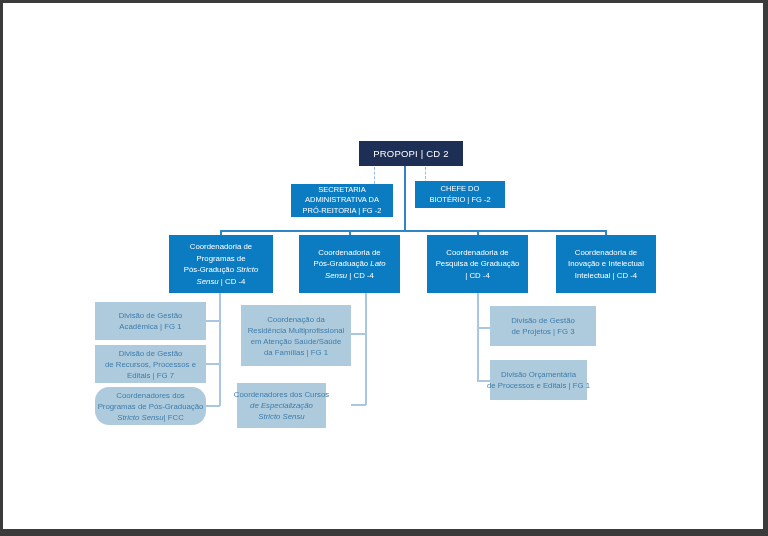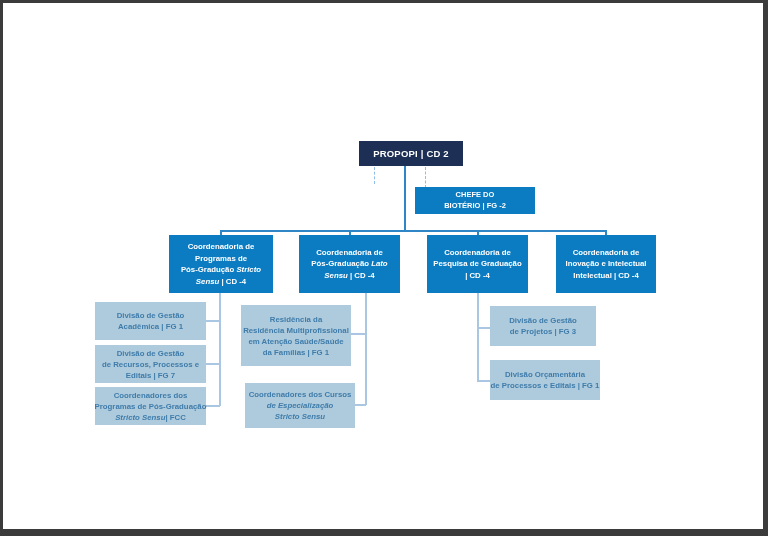--- a/index.html
+++ b/index.html
@@ -7,44 +7,44 @@
     position:relative; width:768px; height:536px; box-sizing:border-box;
     background:#ffffff;
     border-style:solid; border-color:#3b3b3b;
     border-width:3px 5px 7px 3px;
     font-family:"Liberation Sans", sans-serif;
     overflow:hidden;
   }
   .node {
     position:absolute; box-sizing:border-box;
     display:flex; flex-direction:column; justify-content:center; align-items:center;
-    text-align:right; font-weight:bold;
+    text-align:right; font-weight:normal;
   }
   .node .line { white-space:nowrap; }
   .it { font-style:italic; }
   .lv1 { background:#1e2f55; color:#ffffff; font-size:9.5px; letter-spacing:0.2px; }
   .lv2 { background:#0b7cc2; color:#ffffff; font-size:7.5px; line-height:10.5px; }
   .lv3 { background:#0b7cc2; color:#ffffff; font-size:7.8px; line-height:11.5px; }
   .lv4 { background:#aecbdd; color:#3f7caa; font-size:7.8px; line-height:11px; }
 
   
   .n-propopi    { left:356px; top:138px; width:104px; height:25px; }
   .n-secretaria { left:288px; top:181px; width:102px; height:33px; }
-  .n-chefe      { left:412px; top:184px; width:120px; height:27px; }
+  .n-chefe      { left:412px; top:178px; width:90px; height:27px; }
   .n-a  { left:166px; top:232px; width:104px; height:58px; }
   .n-b  { left:296px; top:232px; width:101px; height:58px; }
   .n-c  { left:424px; top:232px; width:101px; height:58px; }
   .n-d  { left:553px; top:232px; width:100px; height:58px; }
   .n-l1 { left:92px;  top:299px; width:111px; height:38px; }
   .n-l2 { left:92px;  top:342px; width:111px; height:38px; }
-  .n-l3 { left:92px;  top:384px; width:111px; height:38px; }
+  .n-l3 { left:92px;  top:384px; width:111px; height:38px;border-radius:14px; }
   .n-m1 { left:238px; top:302px; width:110px; height:61px; }
-  .n-m2 { left:242px; top:380px; width:110px; height:45px; }
+  .n-m2 { left:234px; top:380px; width:89px; height:45px; }
   .n-r1 { left:487px; top:303px; width:106px; height:40px; }
-  .n-r2 { left:487px; top:357px; width:110px; height:40px; }
+  .n-r2 { left:487px; top:357px; width:97px; height:40px; }
 
   
   .conn  { position:absolute; background:#2f86c6; }
   .lconn { position:absolute; background:#a9c7e2; }
   .dash  { position:absolute; width:0; border-left:1.5px dashed #8fbfe8; }
 
   .c-vmain { left:401px; top:163px; width:2px; height:65px; }
   .c-hl3   { left:217px; top:227px; width:387px; height:2px; }
   .c-sa    { left:217px; top:228px; width:2px; height:5px; }
   .c-sb    { left:346px; top:228px; width:2px; height:5px; }
@@ -84,20 +84,25 @@
   <div class="lconn m-v"></div>
   <div class="lconn m-s1"></div>
   <div class="lconn m-s2"></div>
   <div class="lconn r-v"></div>
   <div class="lconn r-s1"></div>
   <div class="lconn r-s2"></div>
 
   <div class="node lv1 n-propopi">
       <div class="line"><span>PROPOPI | CD 2</span></div>
     </div>
+  <div class="node lv2 n-secretaria">
+      <div class="line"><span>SECRETARIA</span></div>
+      <div class="line"><span>ADMINISTRATIVA DA</span></div>
+      <div class="line"><span>PRÓ-REITORIA | FG -2</span></div>
+    </div>
   <div class="node lv2 n-chefe">
       <div class="line"><span>CHEFE DO</span></div>
       <div class="line"><span>BIOTÉRIO | FG -2</span></div>
     </div>
   <div class="node lv3 n-a">
       <div class="line"><span>Coordenadoria de</span></div>
       <div class="line"><span>Programas de</span></div>
       <div class="line"><span>Pós-Gradução </span><span class="it">Stricto</span></div>
       <div class="line"><span class="it">Sensu</span><span> | CD -4</span></div>
     </div>
@@ -124,21 +129,21 @@
       <div class="line"><span>Divisão de Gestão</span></div>
       <div class="line"><span>de Recursos, Processos e</span></div>
       <div class="line"><span>Editais | FG 7</span></div>
     </div>
   <div class="node lv4 n-l3">
       <div class="line"><span>Coordenadores dos</span></div>
       <div class="line"><span>Programas de Pós-Graduação</span></div>
       <div class="line"><span class="it">Stricto Sensu</span><span>| FCC</span></div>
     </div>
   <div class="node lv4 n-m1">
-      <div class="line"><span>Residência da</span></div>
+      <div class="line"><span>Coordenação da</span></div>
       <div class="line"><span>Residência Multiprofissional</span></div>
       <div class="line"><span>em Atenção Saúde/Saúde</span></div>
       <div class="line"><span>da Famílias | FG 1</span></div>
     </div>
   <div class="node lv4 n-m2">
       <div class="line"><span>Coordenadores dos Cursos</span></div>
       <div class="line"><span class="it">de Especialização</span></div>
       <div class="line"><span class="it">Stricto Sensu</span></div>
     </div>
   <div class="node lv4 n-r1">

